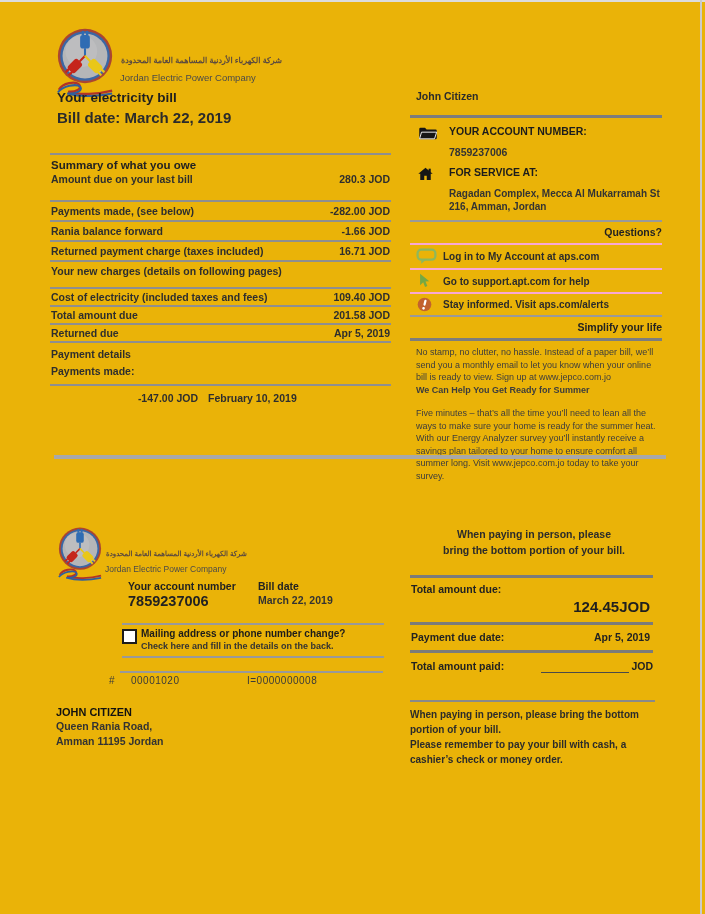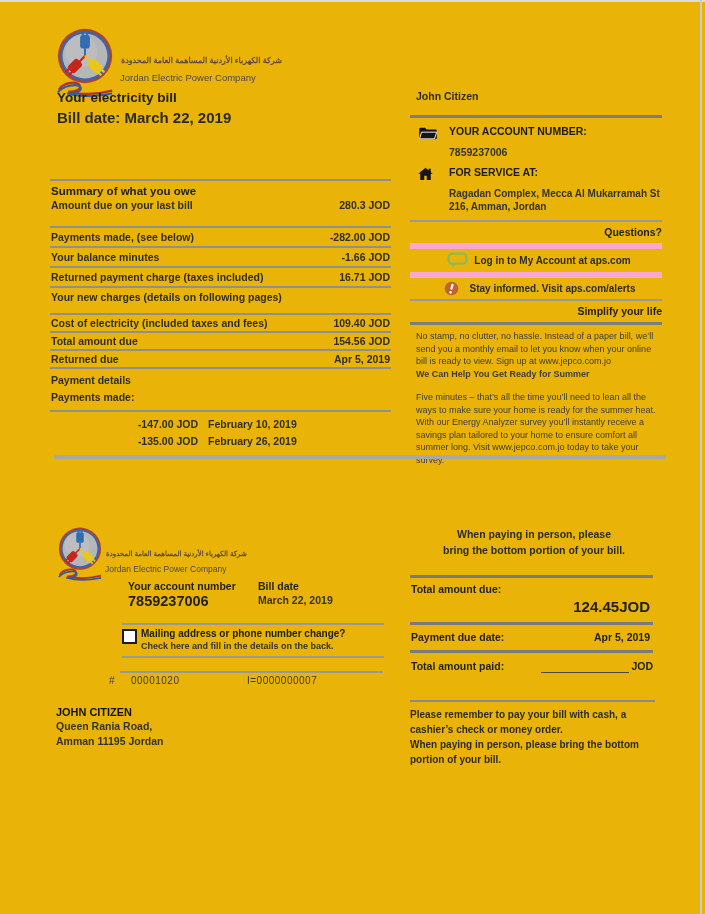--- a/index.html
+++ b/index.html
@@ -12,21 +12,21 @@
   
   .logo{display:block;}
   .brand-ar{font-size:8px;color:#5b4a3f;font-weight:700;white-space:nowrap;direction:rtl;}
   .brand-ar.small{font-size:7px;}
   .brand-en{font-size:9.5px;color:#4a4a4a;white-space:nowrap;}
   .brand-en.small{font-size:8.5px;}
   .bill-title{font-size:13.5px;font-weight:700;color:#1f1f1f;}
   .bill-date{font-size:15px;font-weight:700;color:#2b2b2b;}
 
   
-  .sum{left:50px;top:153px;width:341px;border-top:2px solid #8f8f8f;margin-top:26px;}
+  .sum{left:50px;top:153px;width:341px;border-top:2px solid #8f8f8f;}
   .sum-title{font-size:11.5px;font-weight:700;color:#222;padding:3px 0 0 1px;line-height:14px;}
   .srow{display:flex;justify-content:space-between;font-size:10.5px;font-weight:700;color:#2e2e2e;line-height:13px;padding:3px 1px 2px 1px;}
   .srow .val{text-align:right;white-space:nowrap;}
   .srow.first{padding-top:1px;margin-bottom:12px;gap:36px;}
   .srow.lined{border-top:2px solid #8f8f8f;}
   .srow.tall{padding-bottom:9px;}
   .srow.slim{padding:2px 1px 1px 1px;}
   .sub-label{border-top:2px solid #8f8f8f;font-size:10.5px;font-weight:700;color:#2e2e2e;padding:5px 1px 0 1px;line-height:13px;}
   .sub-label.nob{border-top:none;padding-top:4px;padding-bottom:6px;}
   .payments{border-top:2px solid #8f8f8f;padding:4px 0 0 85px;}
@@ -38,21 +38,21 @@
   .rcol{left:410px;top:90px;width:252px;}
   .cust-name{font-size:10.5px;font-weight:700;color:#2b2b2b;padding-left:6px;line-height:12px;}
   .hr-thick{border-top:3px solid #7d7d7d;margin-top:13px;}
   .hr-thin{border-top:2px solid #999;}
   .acct-row{display:flex;align-items:flex-start;padding:7px 0 0 8px;}
   .acct-row .ic{width:22px;flex:0 0 22px;margin-right:9px;padding-top:1px;}
   .acct-label{font-size:10.5px;font-weight:700;color:#1c1c1c;line-height:13px;}
   .acct-value{font-size:10.5px;font-weight:700;color:#333;margin-left:39px;line-height:13px;padding-top:1px;}
   .addr{font-size:10px;font-weight:700;color:#333;margin-left:39px;line-height:13px;padding:2px 0 7px 0;}
   .sec-head{font-size:10.5px;font-weight:700;color:#222;padding:4px 0 4px 6px;line-height:13px;text-align:right;}
-  .qrow{display:flex;align-items:center;border-top:6px solid #f9a8d4;padding:3px 0 3px 6px;justify-content:center;}
+  .qrow{display:flex;align-items:center;border-top:2px solid #f9a8d4;padding:3px 0 3px 6px;}
   .qrow .ic{width:27px;flex:0 0 27px;display:flex;align-items:center;}
   .qrow .qt{font-size:10px;font-weight:700;color:#2b2b2b;line-height:13px;}
   .simp-head{border-top:2px solid #999;}
   .para{font-size:9px;font-weight:400;color:#3d3d3d;line-height:12.5px;margin:5px 3px 0 6px;}
   .para.b{font-weight:700;margin-top:0;}
   .para.gap{margin-top:11px;}
   .hr-sec{border-top:3px solid #7d7d7d;}
 
   
   .mid-divider{left:54px;top:455px;width:612px;height:4px;background:#a8a8a8;}
@@ -137,54 +137,50 @@
     <div class="sum-title">Summary of what you owe</div>
     <div class="srow first">
       <span>Amount due on your last bill</span>
       <span class="val">280.3 JOD</span>
     </div>
     <div class="srow lined">
       <span>Payments made, (see below)</span>
       <span class="val">-282.00 JOD</span>
     </div>
     <div class="srow lined">
-      <span>Your balance minutes</span>
+      <span>Rania balance forward</span>
       <span class="val">-1.66 JOD</span>
     </div>
     <div class="srow lined">
       <span>Returned payment charge (taxes included)</span>
       <span class="val">16.71 JOD</span>
     </div>
     <div class="srow lined tall">
       <span>Your new charges (details on following pages)</span>
       <span class="val"></span>
     </div>
     <div class="srow lined slim">
       <span>Cost of electricity (included taxes and fees)</span>
       <span class="val">109.40 JOD</span>
     </div>
     <div class="srow lined slim">
       <span>Total amount due</span>
-      <span class="val">154.56 JOD</span>
+      <span class="val">201.58 JOD</span>
     </div>
     <div class="srow lined slim">
       <span>Returned due</span>
       <span class="val">Apr 5, 2019</span>
     </div>
     <div class="sub-label">Payment details</div>
     <div class="sub-label nob">Payments made:</div>
     <div class="payments">
       <div class="payline">
         <span class="amt">-147.00 JOD</span>
         <span class="dt">February 10, 2019</span>
       </div>
-      <div class="payline">
-        <span class="amt">-135.00 JOD</span>
-        <span class="dt">February 26, 2019</span>
-      </div>
     </div>
   </div>
 
   <div class="abs rcol">
     <div class="cust-name">John Citizen</div>
     <div class="hr-thick"></div>
 
     <div class="acct-row">
       <span class="ic">
         <svg width="20" height="15" viewBox="0 0 24 18">
@@ -214,20 +210,28 @@
     <div class="sec-head">Questions?</div>
 
     <div class="qrow">
       <span class="ic">
         <svg width="21" height="17" viewBox="0 0 26 21">
           <rect x="2" y="2" width="22" height="12.5" rx="4.5" fill="none" stroke="#8cb85e" stroke-width="2.8"></rect>
           <path d="M6.5 13.5 L6.5 19.5 L13 13.8 Z" fill="#8cb85e"></path>
         </svg>
       </span>
       <span class="qt">Log in to My Account at aps.com</span>
+    </div>
+    <div class="qrow">
+      <span class="ic">
+        <svg width="13" height="16" viewBox="0 0 16 20" style="margin-left:2px;">
+          <path d="M2.5 0.8 L2.5 15.2 L6.4 11.7 L8.7 17.6 L11.6 16.4 L9.2 10.7 L14 10.2 Z" fill="#74a844"></path>
+        </svg>
+      </span>
+      <span class="qt">Go to support.apt.com for help</span>
     </div>
     <div class="qrow">
       <span class="ic">
         <svg width="15" height="15" viewBox="0 0 18 18" style="margin-left:1px;">
           <circle cx="9" cy="9" r="8.2" fill="#c2622e"></circle>
           <g transform="rotate(14 9 9)" fill="#ffffff">
             <rect x="7.7" y="3.1" width="2.7" height="7.3" rx="1.3"></rect>
             <circle cx="9" cy="13.7" r="1.6"></circle>
           </g>
         </svg>
@@ -316,25 +320,25 @@
       <span>
         <div class="mail-title">Mailing address or phone number change?</div>
         <div class="mail-sub">Check here and fill in the details on the back.</div>
       </span>
     </div>
   </div>
 
   <div class="abs codes-line"></div>
   <span class="abs code" style="left:109px;top:675px;">#</span>
   <span class="abs code" style="left:131px;top:675px;">00001020</span>
-  <span class="abs code" style="left:247px;top:675px;">I=0000000007</span>
+  <span class="abs code" style="left:247px;top:675px;">I=0000000008</span>
 
   <div class="abs mailto">
     <div class="nm">JOHN CITIZEN</div>
     <div class="ln">Queen Rania Road,</div>
     <div class="ln">Amman 11195 Jordan</div>
   </div>
 
   <div class="abs paynote">
+    <p>When paying in person, please bring the bottom portion of your bill.</p>
     <p>Please remember to pay your bill with cash, a cashier’s check or money order.</p>
-    <p>When paying in person, please bring the bottom portion of your bill.</p>
   </div>
 </div>
 
 </body></html>

